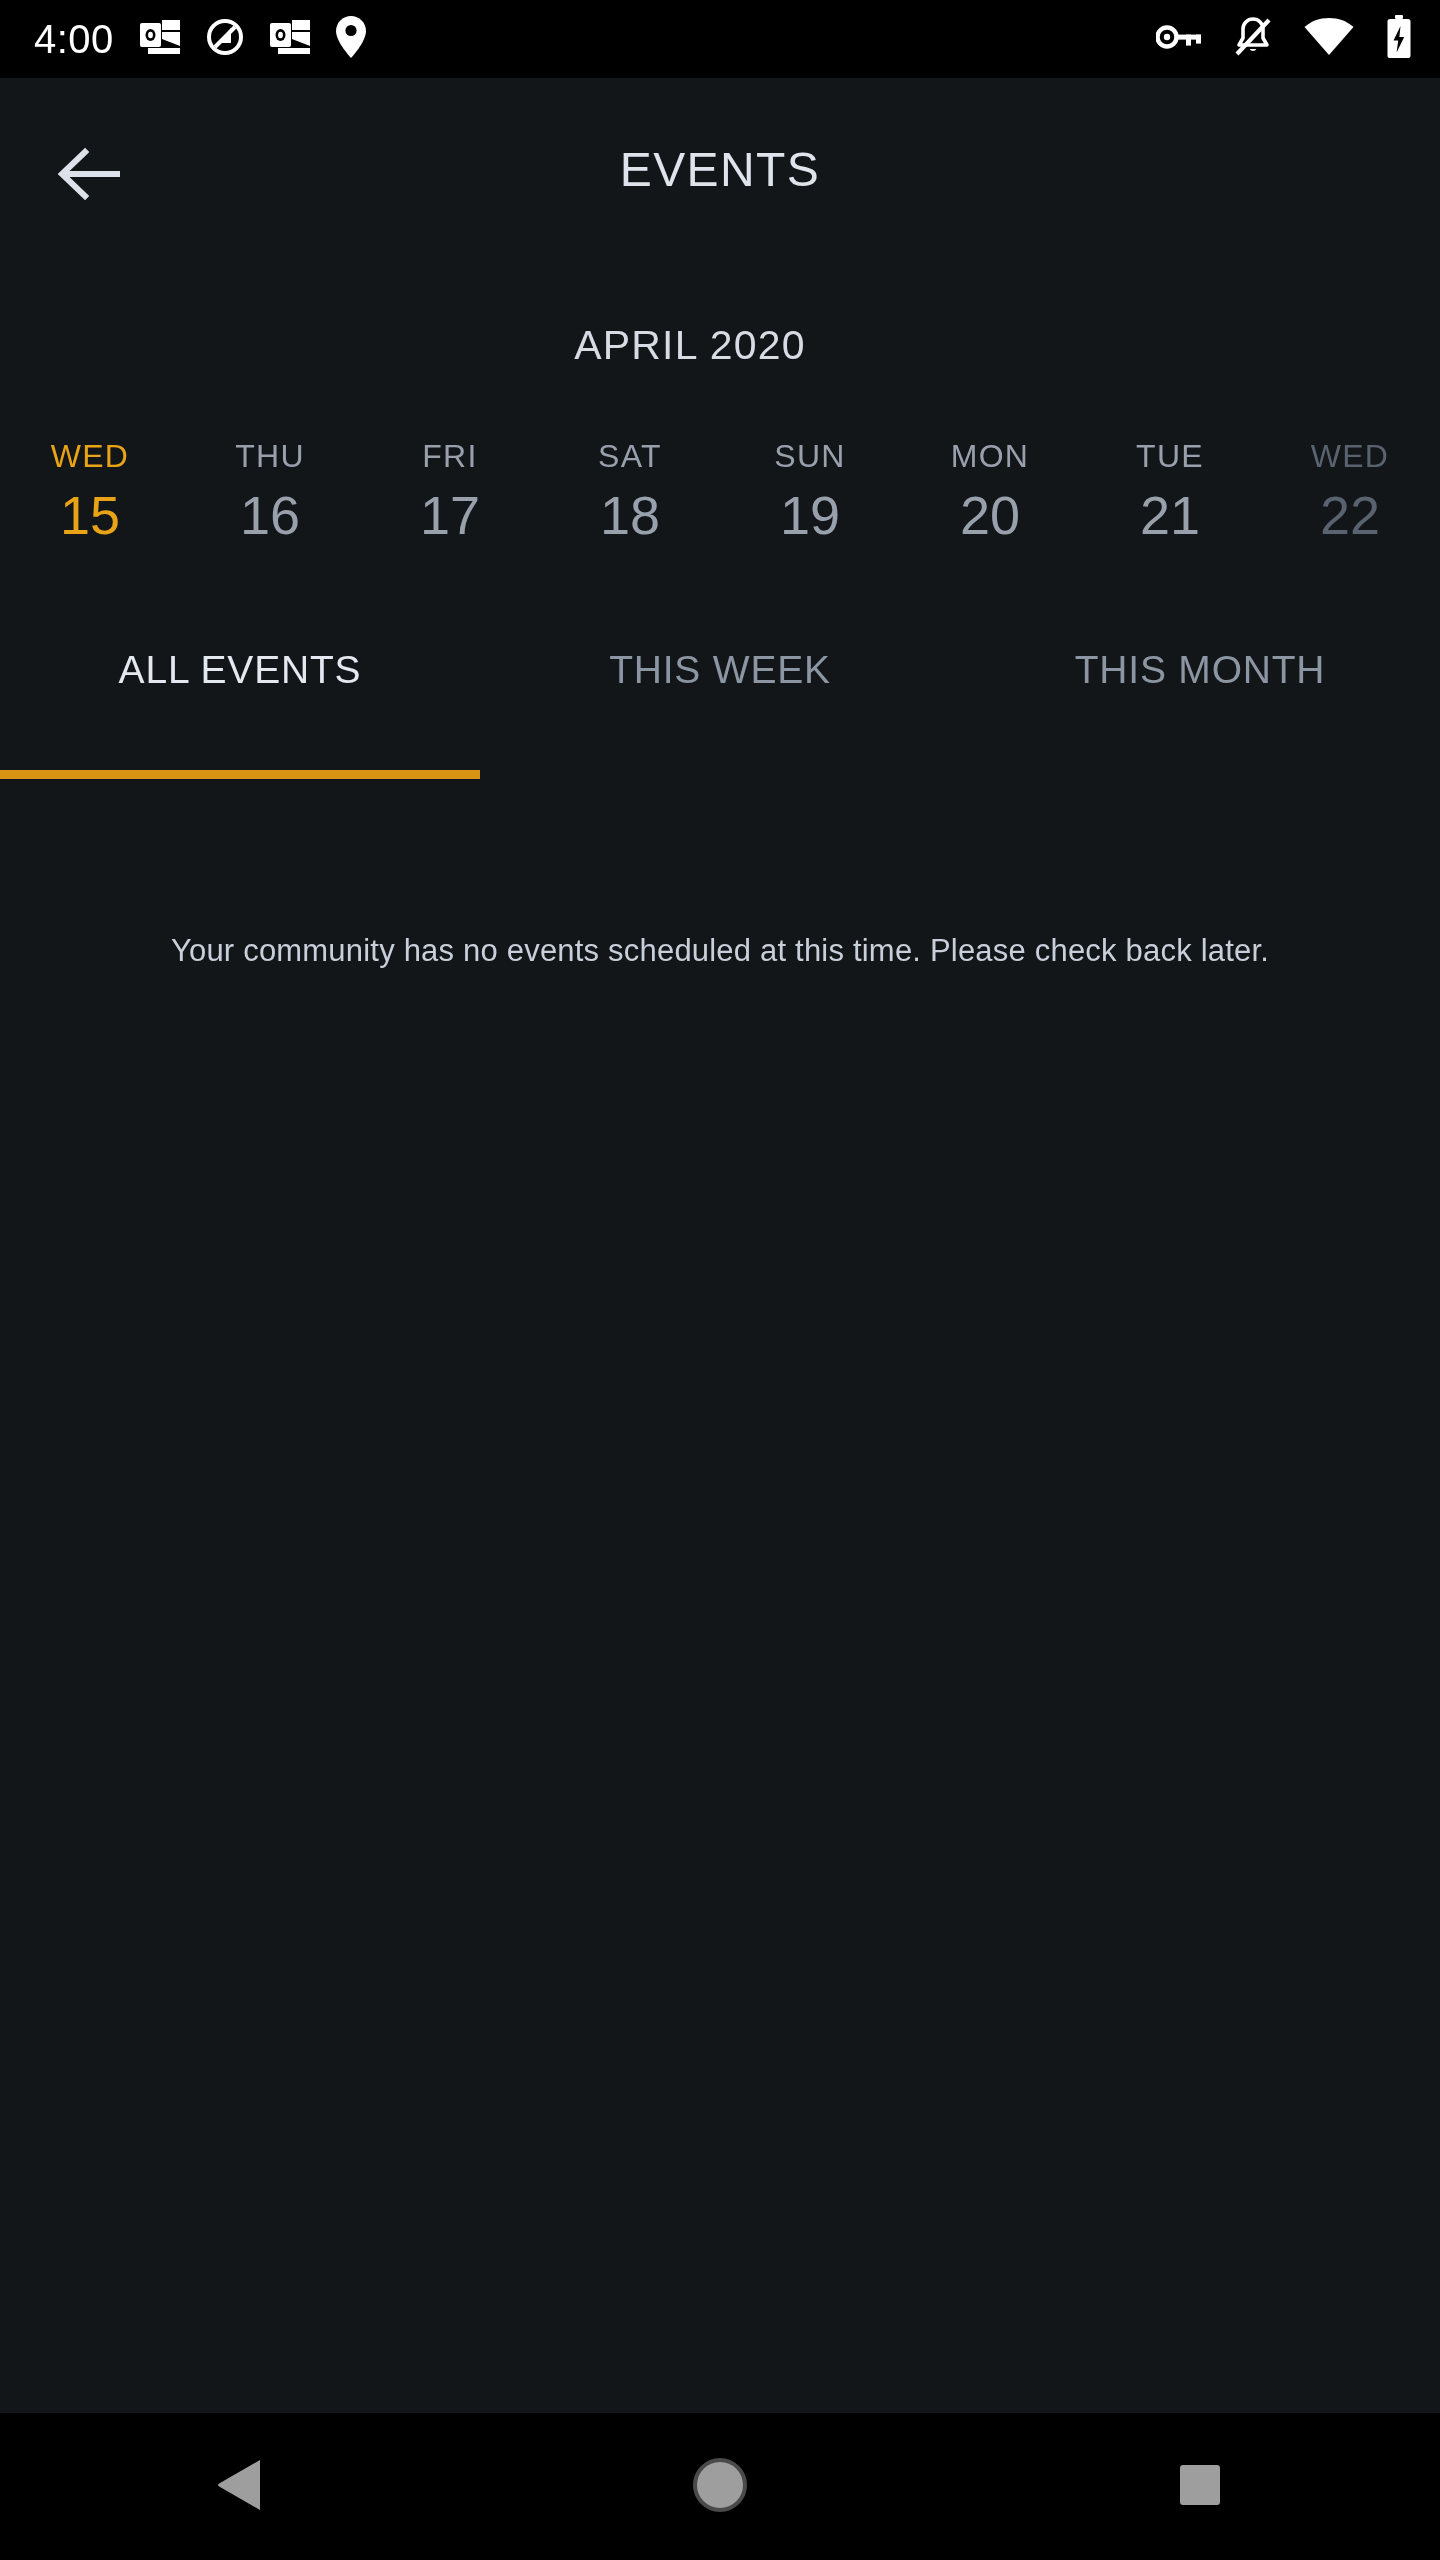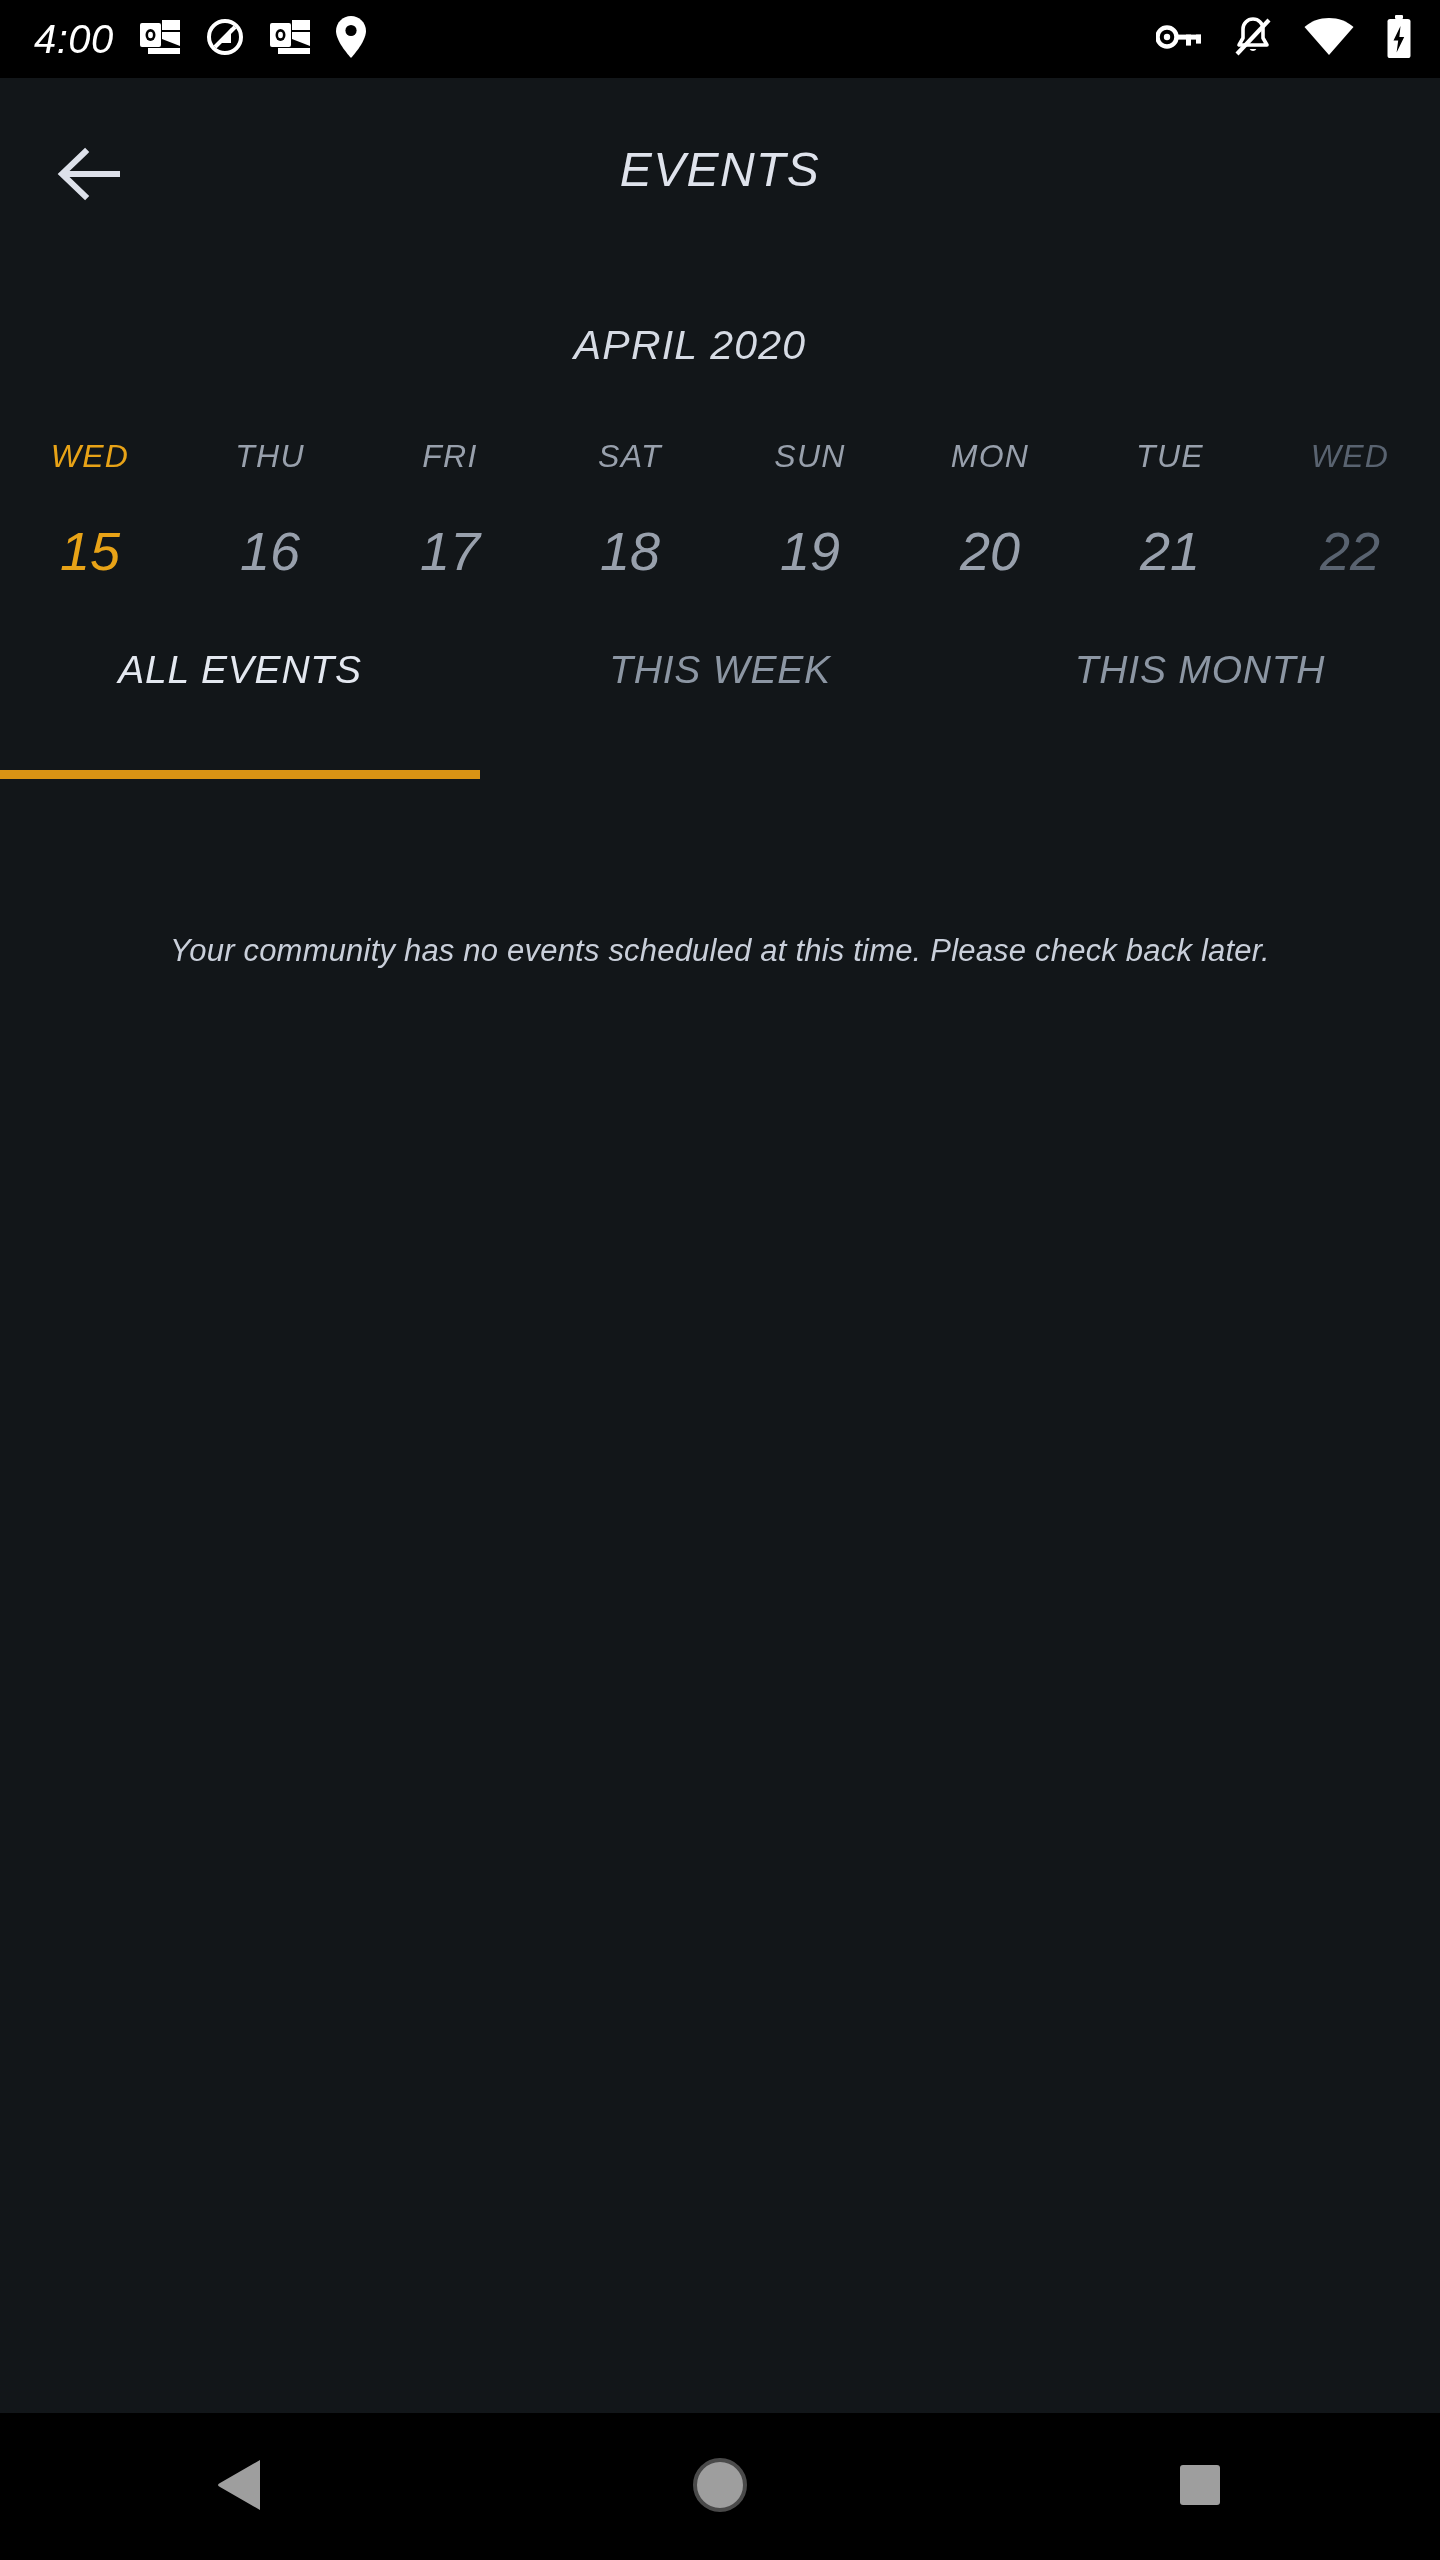--- a/index.html
+++ b/index.html
@@ -11,21 +11,20 @@
     font-family: "Liberation Sans", sans-serif;
     -webkit-font-smoothing: antialiased;
   }
 
   #screen {
     position: relative;
     width: 1440px;
     height: 2560px;
     background: #121619;
     overflow: hidden;
-    font-style: italic;
   }
 
   
   #status-bar {
     position: absolute;
     top: 0; left: 0;
     width: 1440px;
     height: 78px;
     background: #000000;
     display: flex;
@@ -117,21 +116,20 @@
     display: flex;
     align-items: flex-start;
   }
   .date-cell {
     flex: 1 1 0;
     display: flex;
     flex-direction: column;
     align-items: center;
     cursor: pointer;
     user-select: none;
-    gap: 36px;
   }
   .date-dow {
     font-size: 32px;
     letter-spacing: 1.3px;
     color: #98A0AC;
     line-height: 1;
     margin-top: 10px;
   }
   .date-num {
     font-size: 54px;

